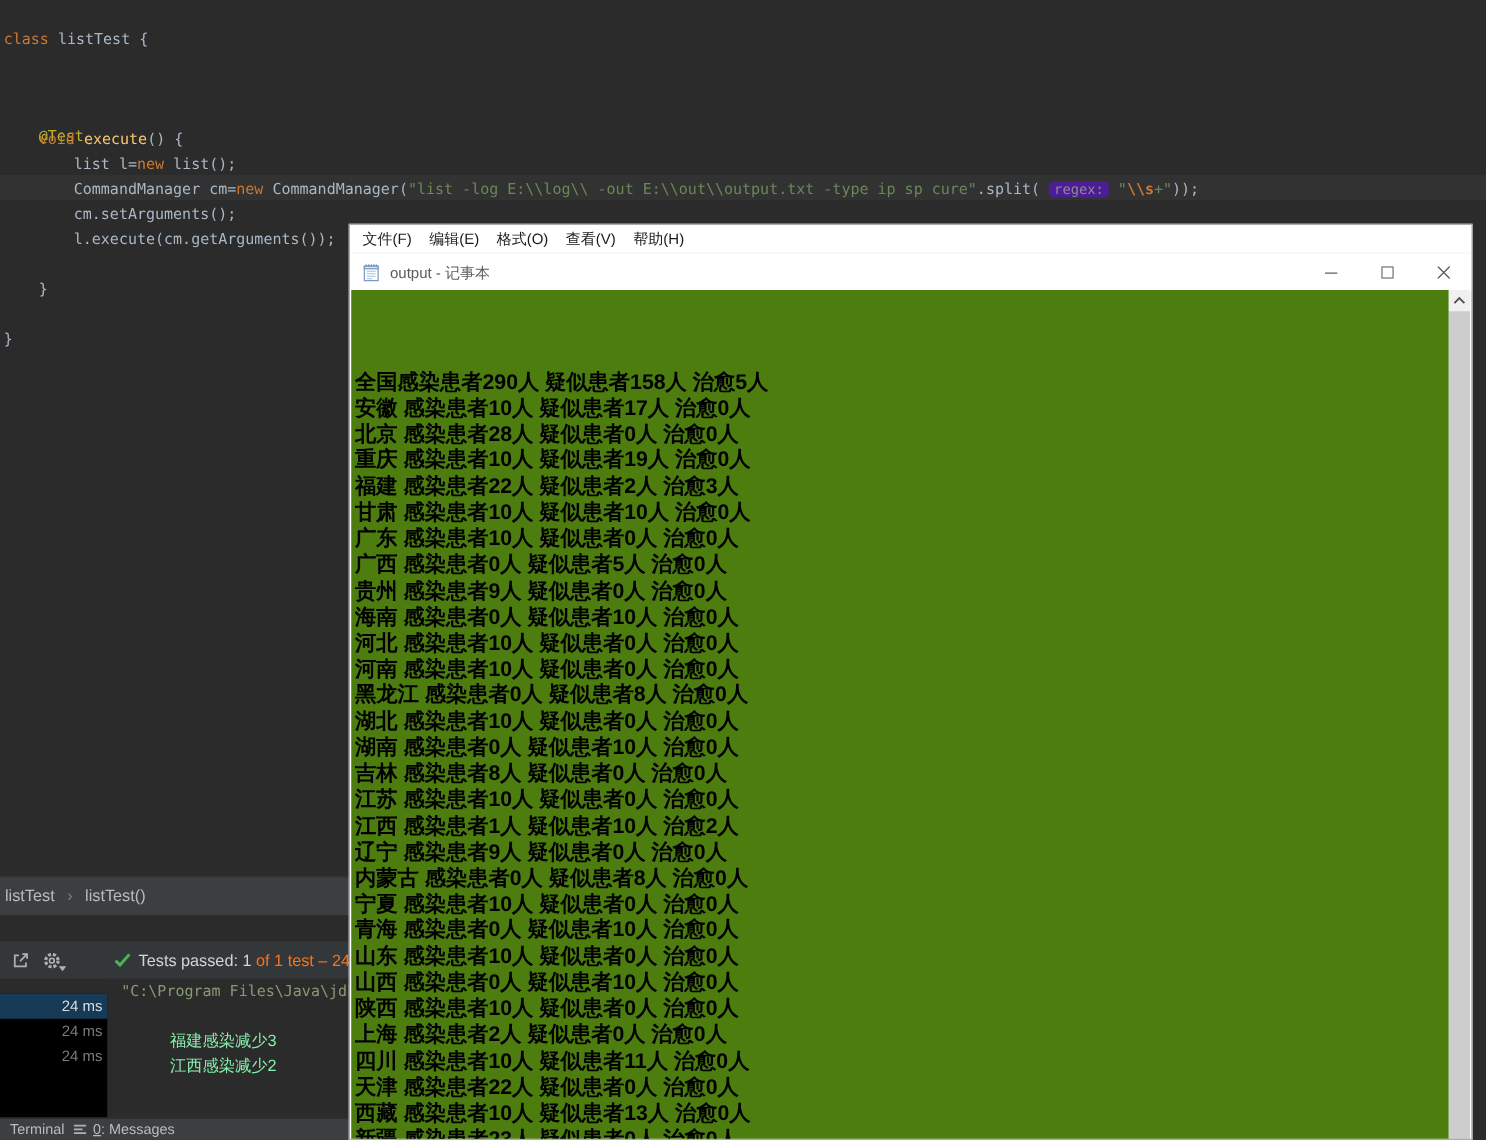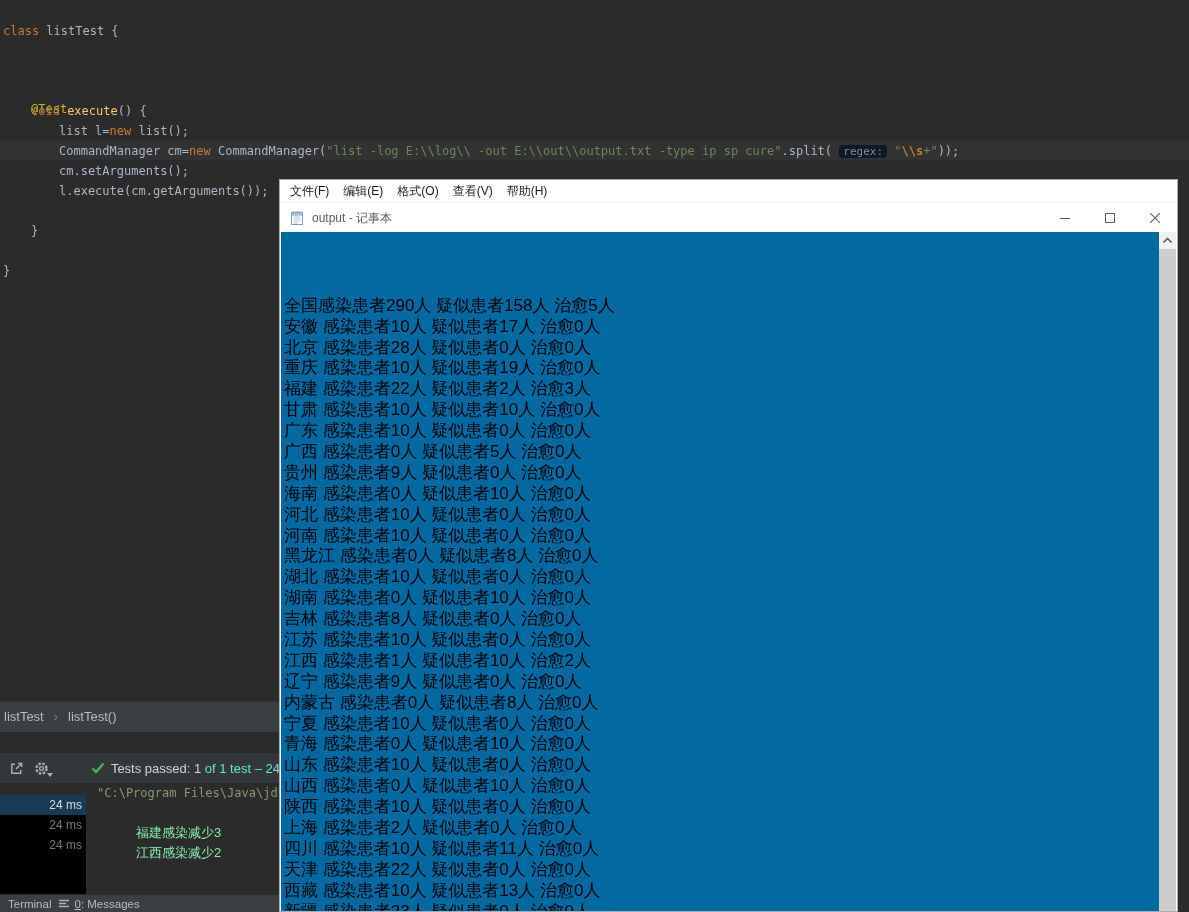--- a/index.html
+++ b/index.html
@@ -10,38 +10,38 @@
   #editor{position:absolute;inset:0;z-index:0;
           font-family:"DejaVu Sans Mono","Liberation Mono",monospace;font-size:12px;}
   .caret-line{position:absolute;left:0;width:100%;height:20px;background:#323232;}
   .code-line{position:absolute;height:20px;line-height:20px;white-space:pre;color:#a9b7c6;}
   .tk-pl{color:#a9b7c6;}
   .tk-kw{color:#cc7832;}
   .tk-ann{color:#bbb529;}
   .tk-fn{color:#ffc66b;}
   .tk-str{color:#6a8759;}
   .tk-esc{color:#cc7832;font-weight:bold;}
-  .tk-hint{color:#8c8c8c;background:#0f172a;border-radius:4px;padding:0 4px;font-size:11px;}
+  .tk-hint{color:#8c8c8c;background:#4c1d95;border-radius:4px;padding:0 4px;font-size:11px;}
 
   
   #run-panel{position:absolute;left:0;top:701px;width:280px;height:211px;background:#2b2b2b;z-index:1;}
   #breadcrumb{position:absolute;left:0;top:0;width:100%;height:30px;background:#3c3f41;
               border-top:1px solid #323232;line-height:30px;font-size:13px;color:#bbbbbb;}
   #breadcrumb .bc-item{padding:0 4px;cursor:default;}
   #breadcrumb .bc-sep{color:#7f7f7f;padding:0 6px;}
   #test-toolbar{position:absolute;left:0;top:52px;width:100%;height:30px;background:#34373a;
                 display:flex;align-items:center;}
   .tb-icon{width:16px;height:16px;margin-left:9px;position:relative;display:inline-flex;
            align-items:center;justify-content:center;}
   .gear-caret{position:absolute;right:-4px;bottom:-1px;width:0;height:0;
               border-left:3px solid transparent;border-right:3px solid transparent;
               border-top:4px solid #afb1b3;}
   #test-status{margin-left:42px;white-space:nowrap;font-size:13px;display:flex;align-items:center;}
   #test-status .strong{color:#d4d4d4;margin-left:6px;}
-  #test-status .dim{color:#5eead4;white-space:pre;}
+  #test-status .dim{color:#f97316;white-space:pre;}
   #test-tree{position:absolute;left:0;top:82px;width:86px;bottom:1px;background:#000000;margin-top:12px;}
   .tree-row{position:absolute;left:0;width:100%;height:20px;line-height:20px;text-align:right;
             font-size:12px;color:#777c80;}
   .tree-row.selected{background:#173a56;color:#d8dde2;}
   .tree-row .dur{padding-right:4px;}
   #test-console{position:absolute;left:86px;top:82px;right:0;bottom:17px;background:#2b2b2b;overflow:hidden;}
   .con-line{position:absolute;left:11px;height:20px;line-height:20px;white-space:pre;font-size:13px;}
   .con-line.path{color:#889a73;font-family:"DejaVu Sans Mono","Liberation Mono",monospace;font-size:12px;}
   .con-line.out{color:#86efac;margin-left:39px;}
   #ide-status-bar{position:absolute;left:0;bottom:0;width:100%;height:17px;background:#3c3f41;
@@ -56,21 +56,21 @@
   #notepad{position:absolute;left:279px;top:179px;width:899px;height:733px;z-index:10;
            background:#ffffff;border:1px solid #ababab;box-sizing:border-box;}
   #np-titlebar{position:relative;height:30px;background:#ffffff;display:flex;align-items:center;}
   #np-title-icon{margin-left:9px;display:inline-flex;}
   #np-title{margin-left:7px;font-size:12px;color:#5c5c5c;}
   #np-controls{position:absolute;right:0;top:0;height:30px;display:flex;}
   .np-ctl{width:45px;height:30px;display:flex;align-items:center;justify-content:center;}
   #np-menubar{height:22px;background:#ffffff;padding-left:3px;font-size:12px;color:#1b1b1b;
               border-bottom:1px solid #f2f2f2;}
   .menu-item{display:inline-block;padding:0 7px;line-height:22px;cursor:default;}
-  #np-content{position:absolute;left:1px;right:1px;top:52px;bottom:0;background:#0369a1;overflow:hidden;}
+  #np-content{position:absolute;left:1px;right:1px;top:52px;bottom:0;background:#4d7c0f;overflow:hidden;font-weight:bold;}
   #np-text{position:absolute;left:3px;top:1px;right:18px;bottom:0;color:#000000;
            font-size:17px;line-height:20.9px;white-space:pre;overflow:hidden;}
   .np-line{height:20.9px;}
   #np-scrollbar{position:absolute;right:0;top:0;width:17px;bottom:0;background:#f0f0f0;}
   #np-scroll-up{position:absolute;top:0;left:0;width:17px;height:17px;background:#f0f0f0;
                 display:flex;align-items:center;justify-content:center;}
   #np-scroll-thumb{position:absolute;top:17px;left:0;width:17px;bottom:0;background:#cdcdcd;}
 </style>
 </head>
 <body>

